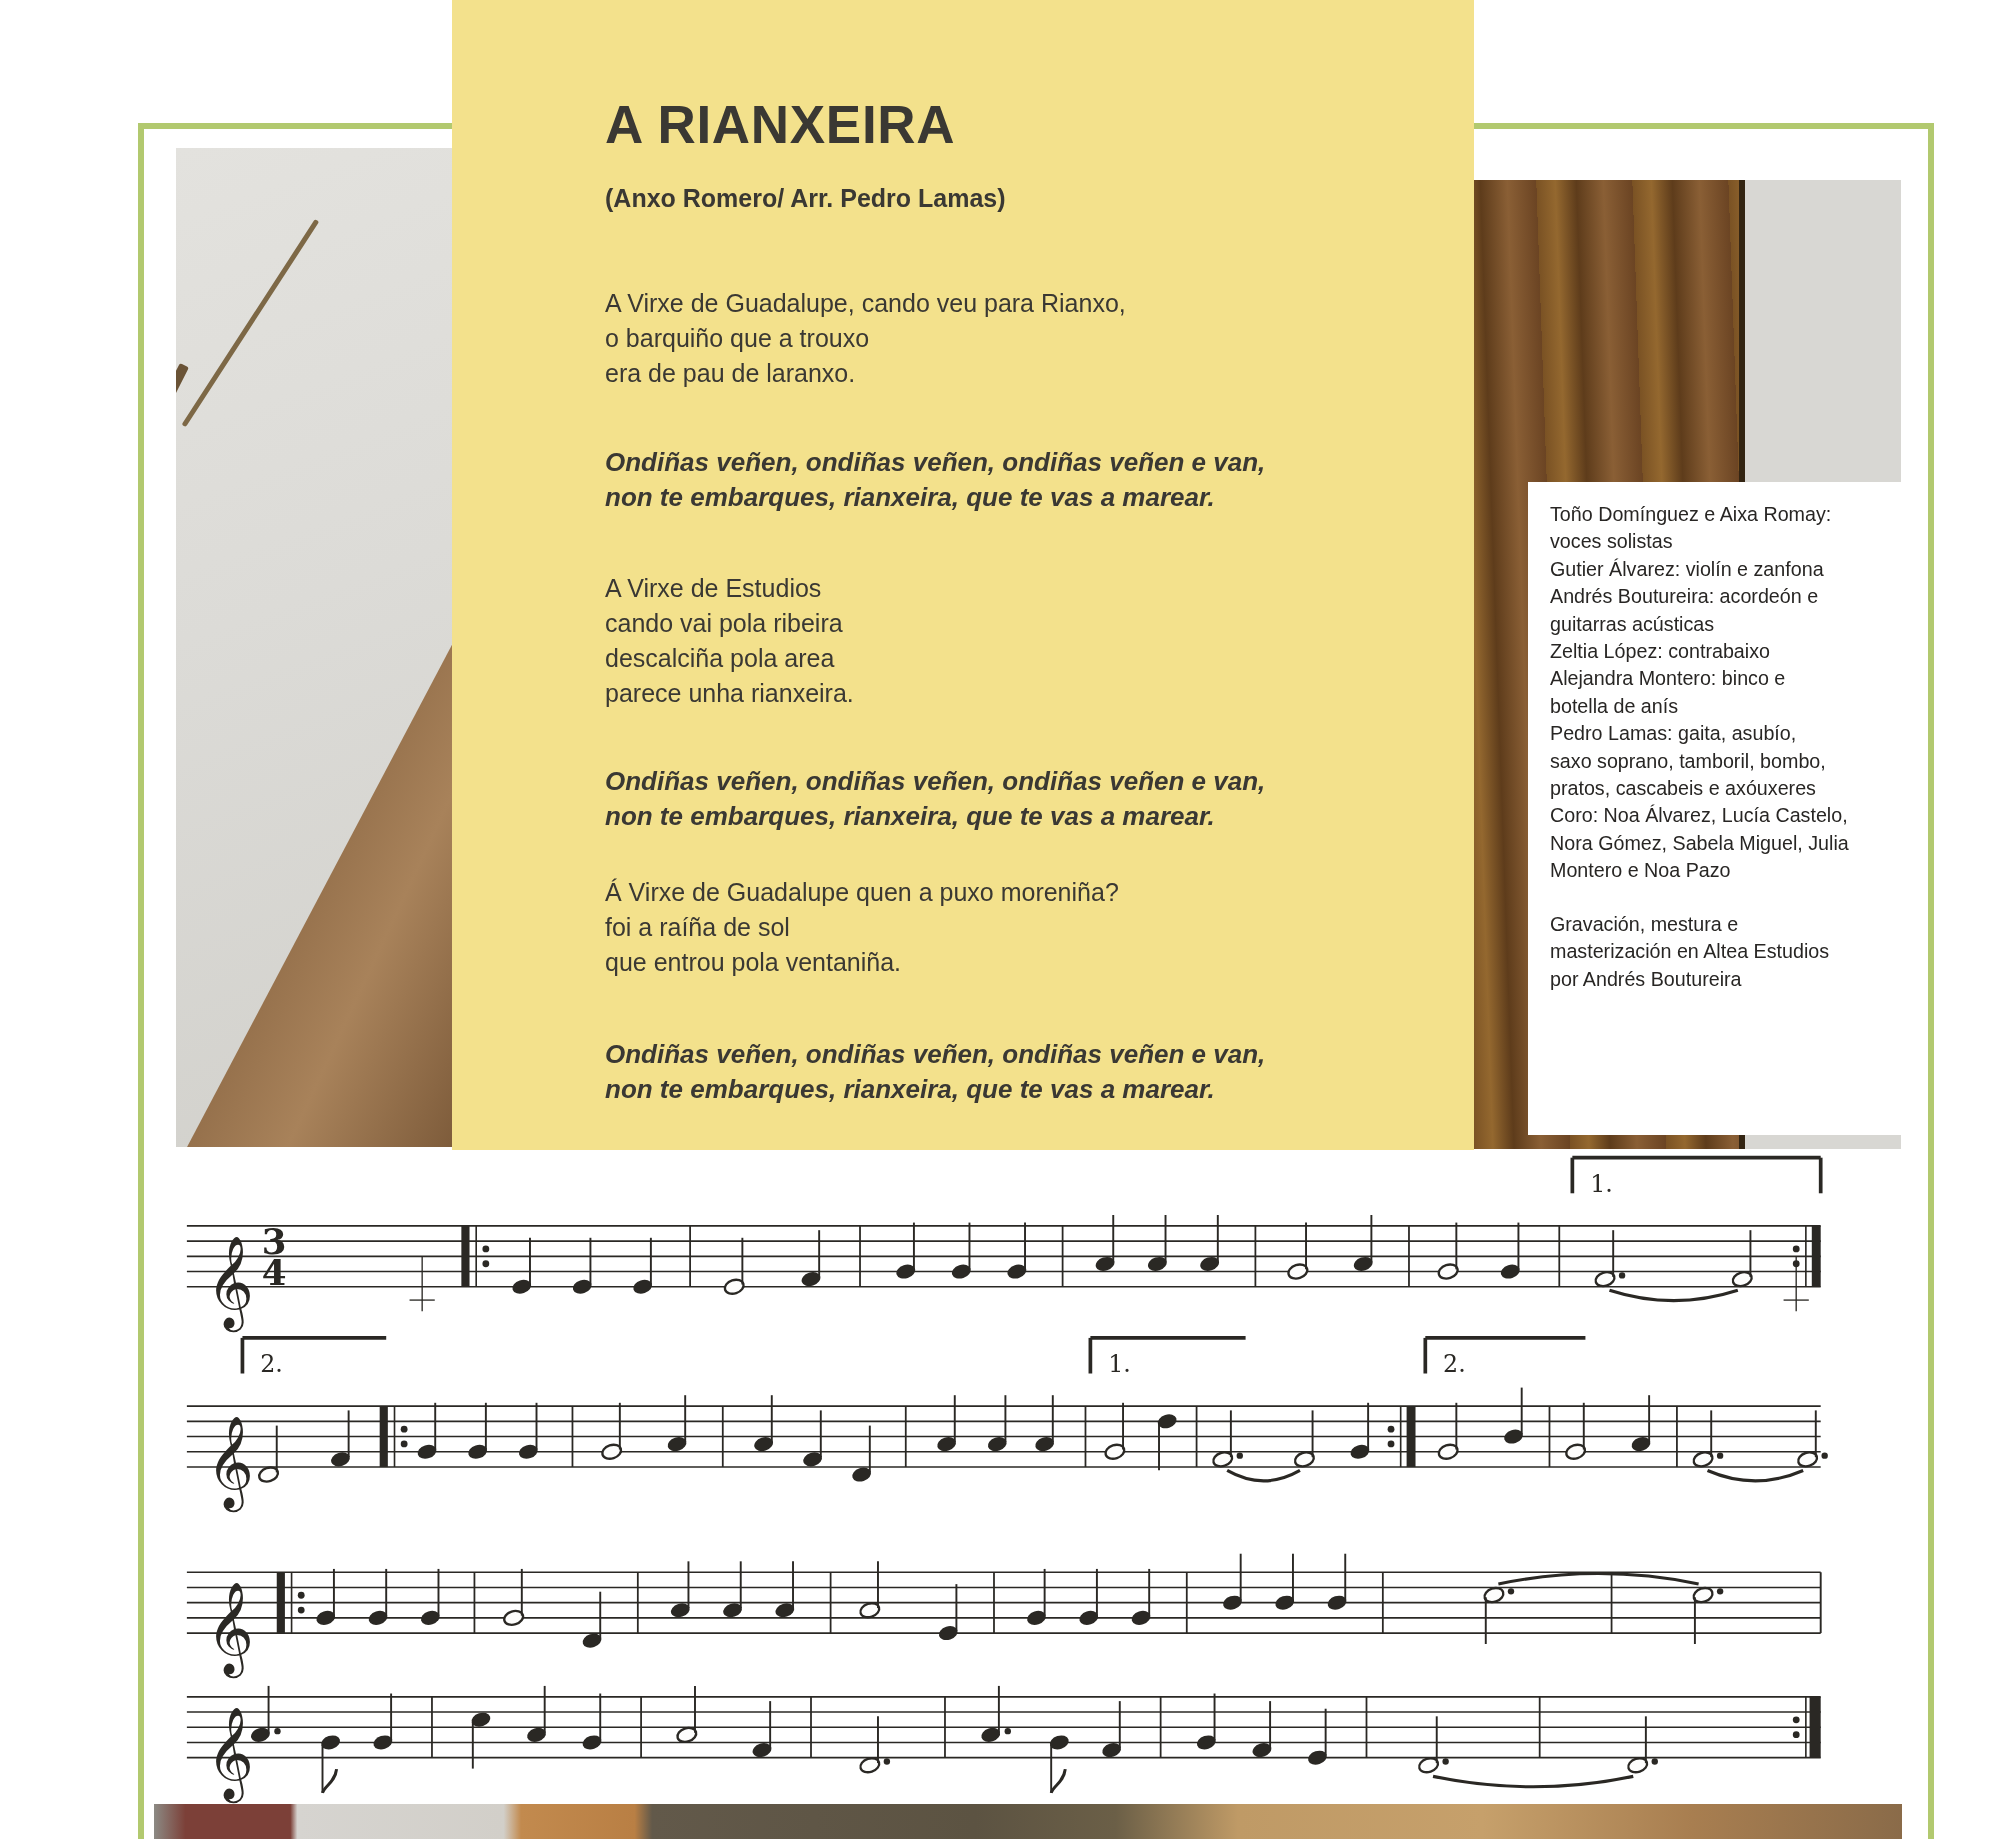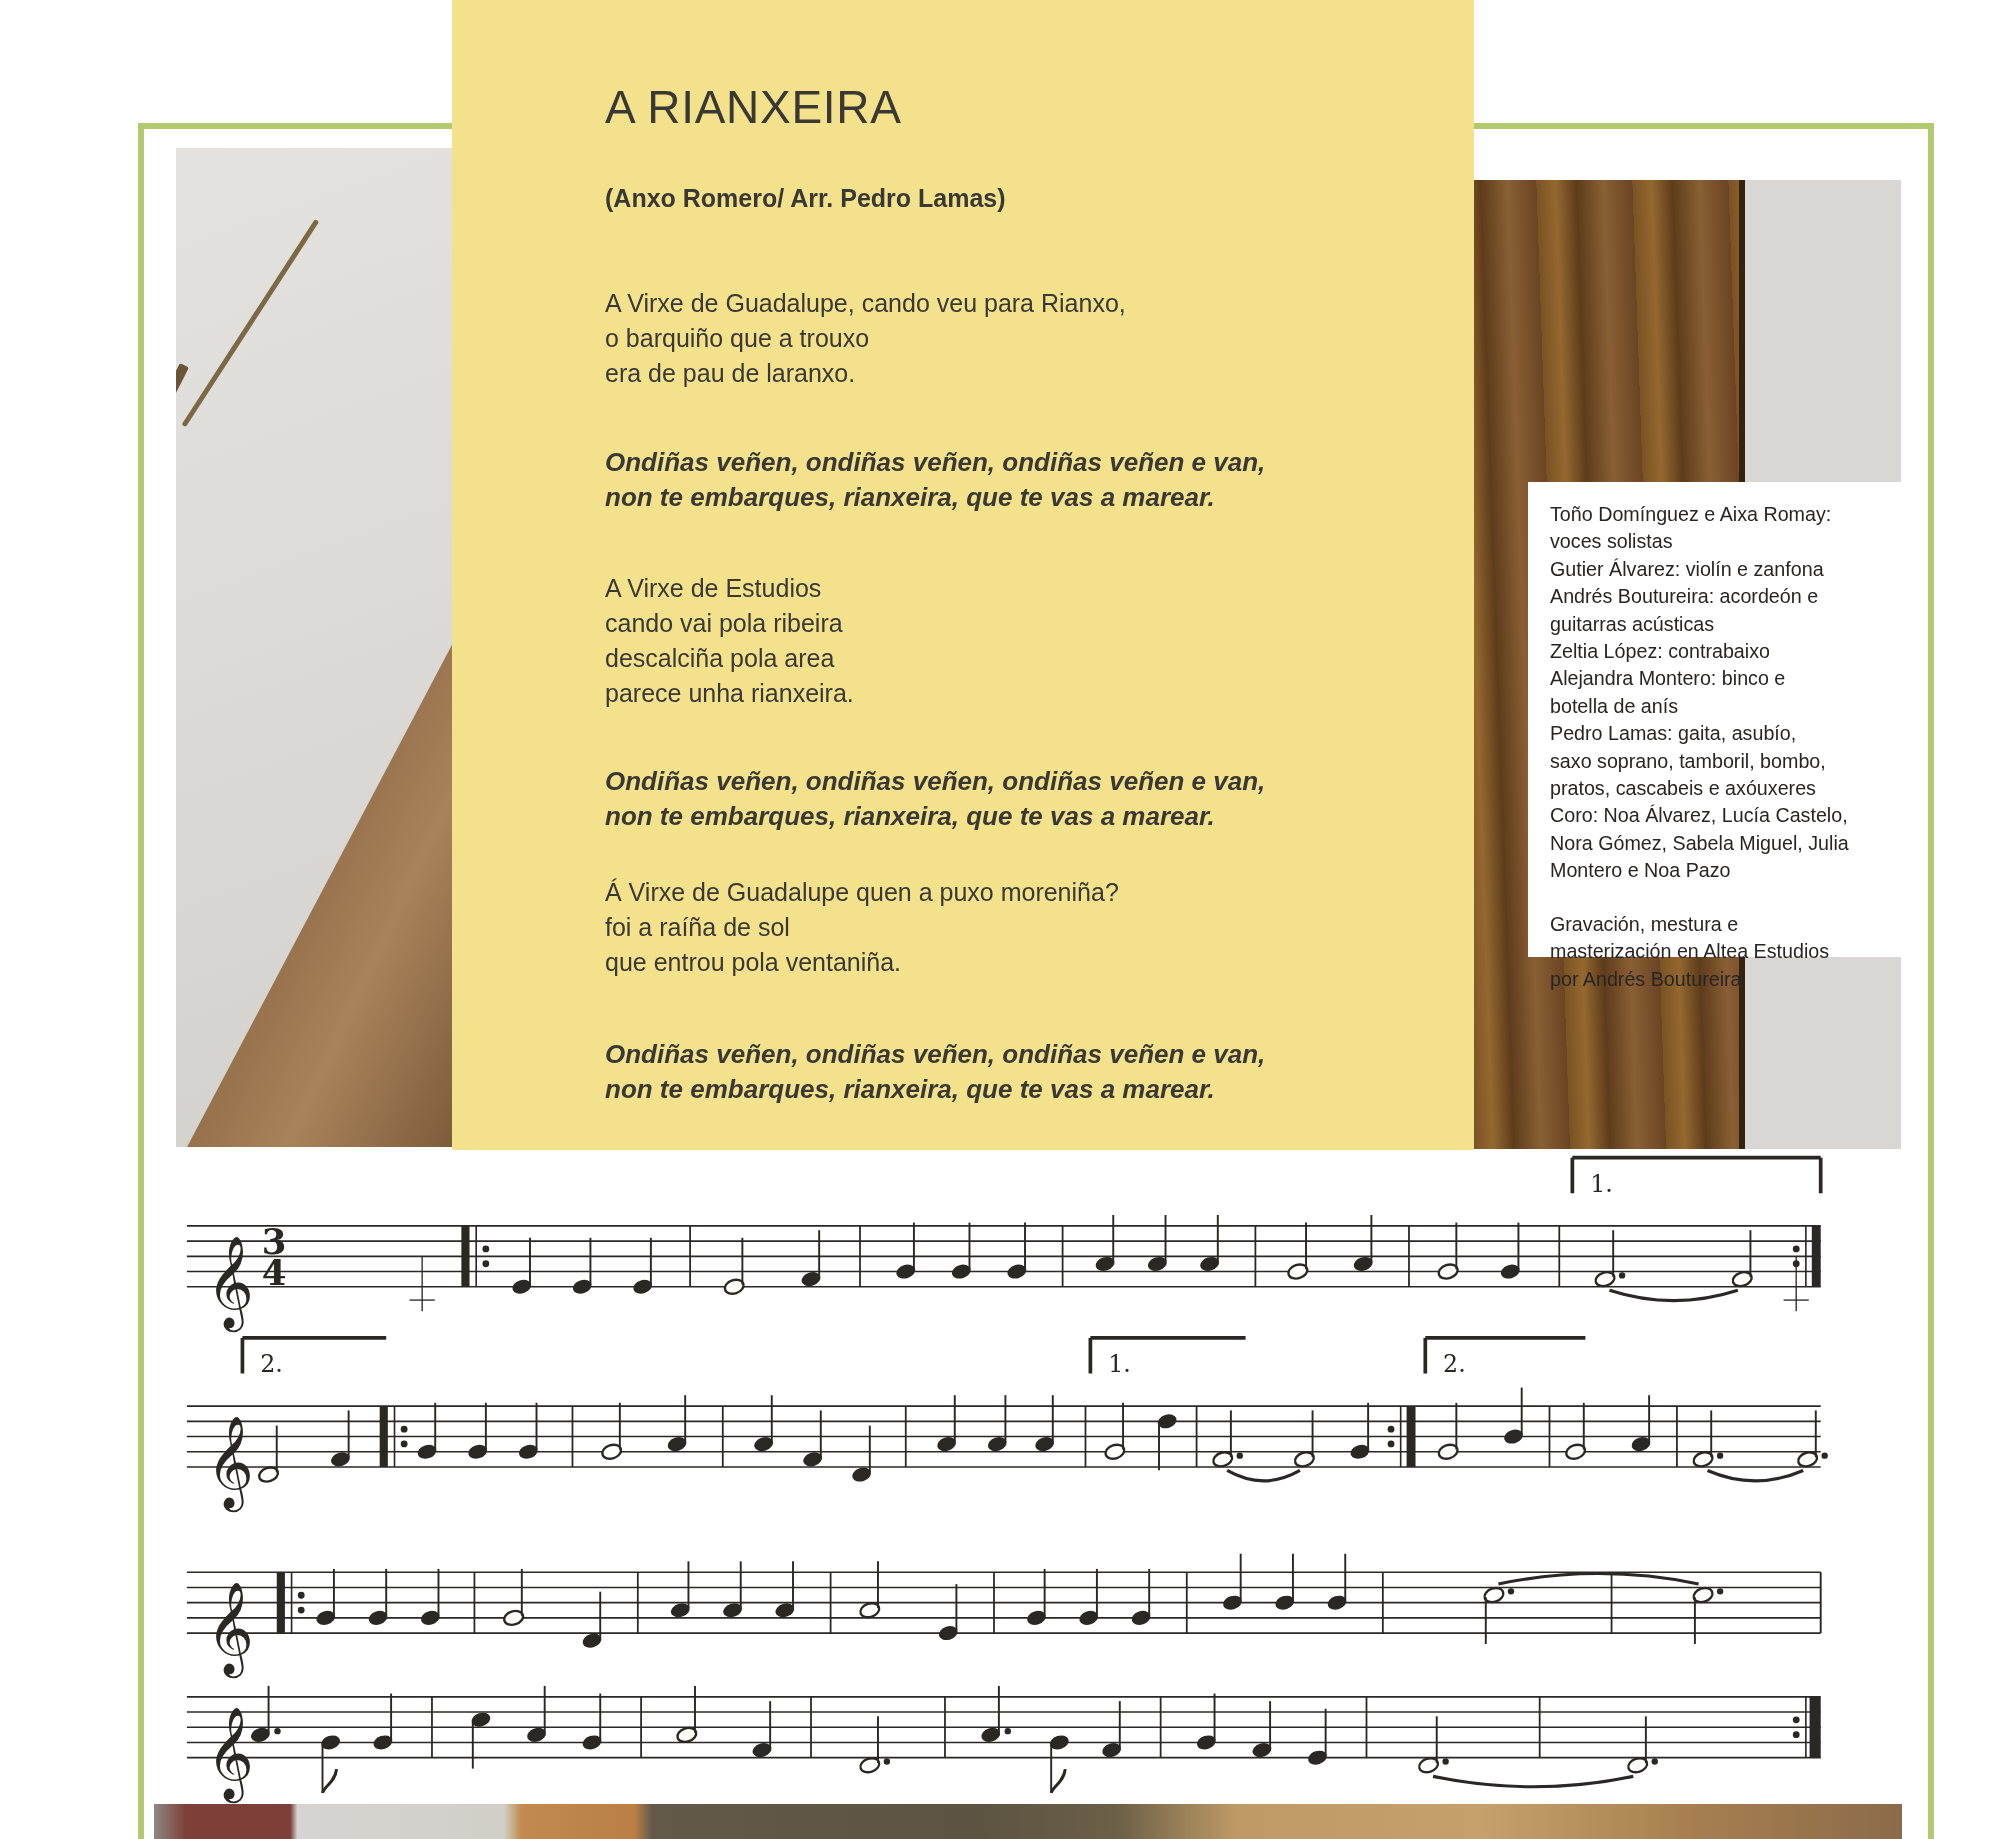--- a/index.html
+++ b/index.html
@@ -15,34 +15,34 @@
   .spar2{left:139px;top:71px;width:5.2px;height:245px;transform:rotate(33deg);transform-origin:top left;background:#7d6846;}
   .sail{position:absolute;left:0;top:415px;width:276px;height:584px;
         background:linear-gradient(115deg,#9b7752 0%,#8a6643 40%,#a8825a 70%,#7e5c3b 100%);
         clip-path:polygon(100% 14%,100% 100%,4% 100%);}
   .sail:before{content:"";position:absolute;inset:0;
         background:linear-gradient(115deg,rgba(61,44,26,.55) 0%,rgba(61,44,26,0) 6%);
         clip-path:polygon(100% 14%,100% 22%,12% 100%,4% 100%);}
   
   .yellow{position:absolute;left:452px;top:0;width:1022px;height:1150px;background:#f3e18c;z-index:2;}
   .yellow>div,.yellow>h1{position:absolute;left:153px;margin:0;color:#3a3833;}
-  h1.title{top:80px;font-size:46px;font-weight:normal;letter-spacing:0.7px;}
+  h1.title{top:94px;font-size:53px;font-weight:bold;letter-spacing:0.7px;}
   .subtitle{top:184px;font-size:25px;font-weight:bold;}
   .verse,.chorus{font-size:25px;line-height:35px;white-space:pre-line;color:#3d3b36;}
   .chorus{font-weight:bold;font-style:italic;font-size:26px;}
   .v1{top:286px;} .c1{top:445px;} .v2{top:571px;} .c2{top:764px;} .v3{top:875px;} .c3{top:1037px;}
   
   .photo-right{position:absolute;left:1474px;top:180px;width:428px;height:969px;z-index:2;overflow:hidden;}
   .wood{position:absolute;left:0;top:0;width:271px;height:100%;
         background:repeating-linear-gradient(88deg,#7a5224 0px,#94682f 19px,#5e3c1b 40px,#8a5f35 67px,#6b4423 96px),
                    linear-gradient(#7a5224,#7a5224);}
   .wood:after{content:"";position:absolute;right:0;top:0;width:6px;height:100%;background:#332412;}
   .wall{position:absolute;left:271px;top:0;width:156px;height:100%;background:#d8d7d3;}
   
-  .credits{position:absolute;left:1528px;top:482px;width:373px;height:475px;background:#ffffff;
+  .credits{position:absolute;left:1528px;top:482px;width:373px;height:653px;background:#ffffff;
            z-index:3;box-sizing:border-box;padding:19px 18px 0 22px;}
   .credits div{font-size:19.7px;line-height:27.4px;color:#282624;white-space:pre-line;}
   .credits .rec{margin-top:26px;}
   
   #music{position:absolute;left:0;top:0;z-index:3;pointer-events:none;}
   .strip{position:absolute;left:154px;top:1804px;width:1748px;height:36px;z-index:2;
      background:linear-gradient(90deg,#8c8a84 0%,#7c4038 1.8%,#7c4038 7.8%,#d6d4d0 8.2%,#d2cfc9 20%,
         #c28a4e 21%,#b97f44 27.5%,#62594a 28.5%,#5c5342 47%,#6b5f47 55%,#bf9a66 62%,
         #c6a06b 76%,#a87e50 88%,#8a6b49 100%);}
 </style>

